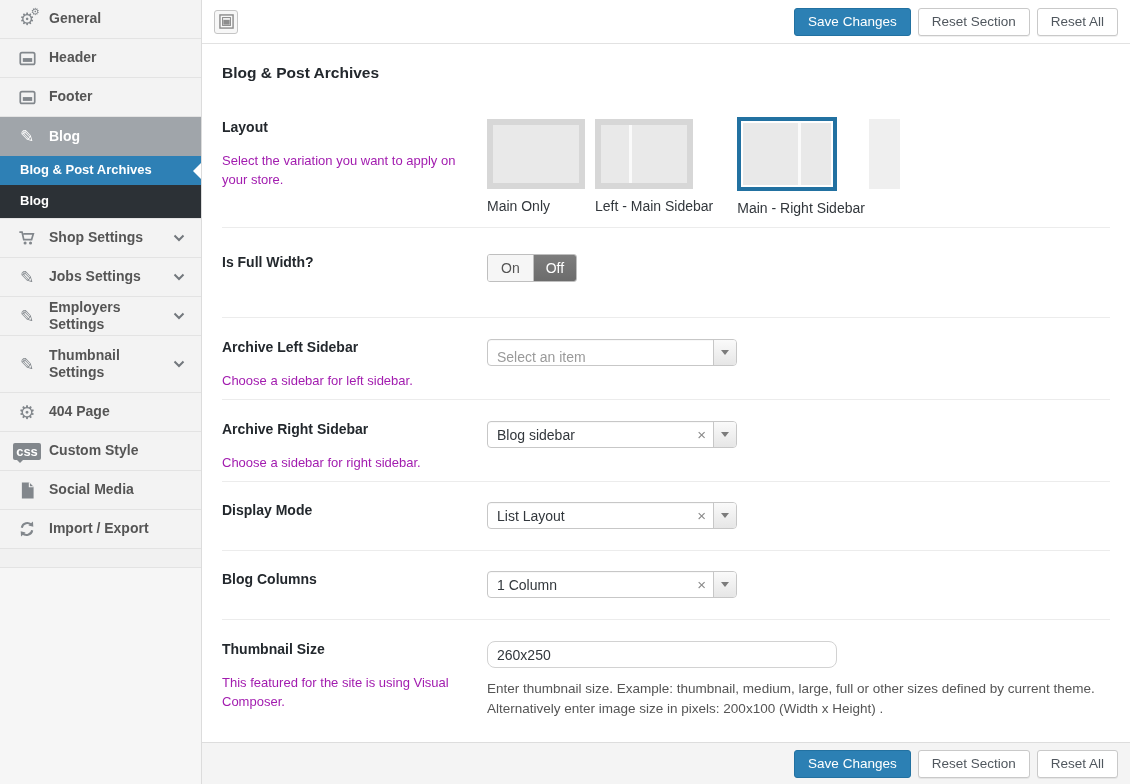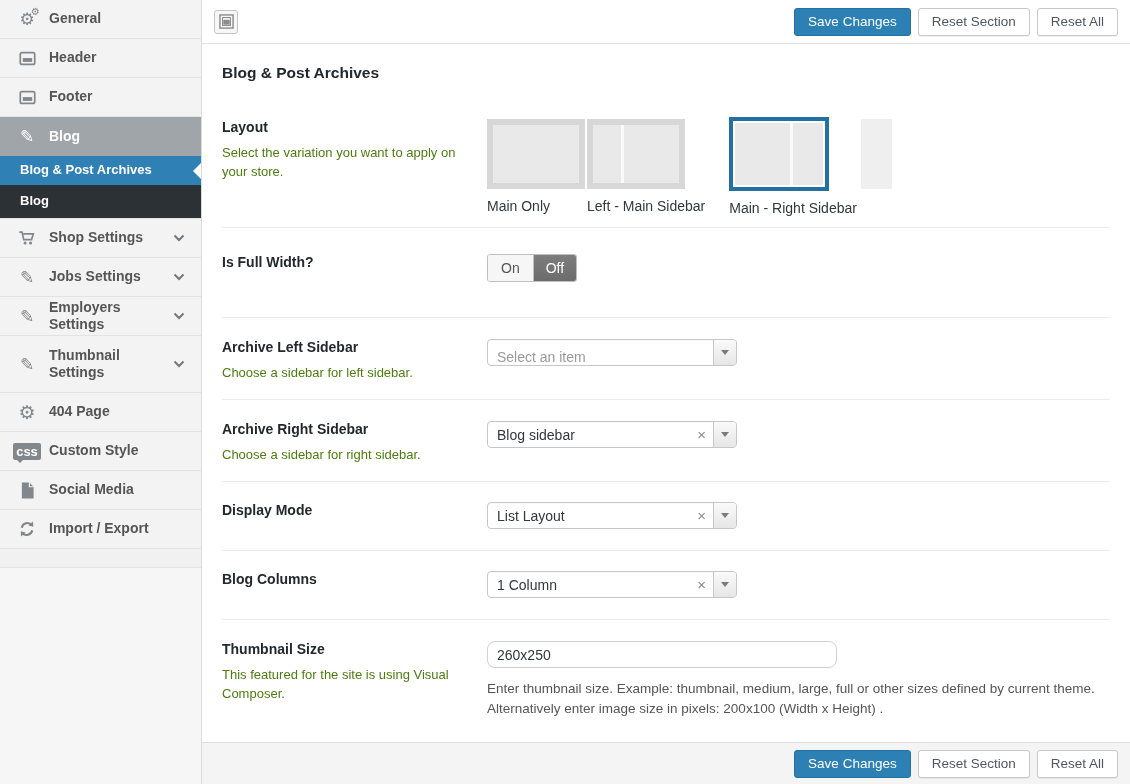--- a/index.html
+++ b/index.html
@@ -52,40 +52,40 @@
     box-shadow:0 1px 0 rgba(0,0,0,0.06); }
   .btn + .btn { margin-left:7px; }
 
   .page-head { height:50px; flex:0 0 50px; padding:20px 20px 0; }
   .page-title { font-size:15.5px; font-weight:700; color:#23282d; }
 
   .rows { padding:0 20px; flex:1; }
   .row { display:flex; border-bottom:1px solid #ececec; }
   .row-label-col { width:265px; flex:0 0 265px; padding-right:22px; }
   .row-label { font-size:14px; font-weight:700; color:#23282d; }
-  .row-desc { margin-top:9px; font-size:13px; color:#4d7c0f; line-height:1.45; }
+  .row-desc { margin-top:17px; font-size:13px; color:#a21caf; line-height:1.45; }
   .row-control-col { flex:1; }
 
   .row-layout { height:134px; padding-top:25px; }
   .row-fullwidth { height:90px; padding-top:26px; }
   .row-archleft { height:82px; padding-top:21px; }
   .row-archright { height:82px; padding-top:21px; }
   .row-display { height:69px; padding-top:20px; }
   .row-columns { height:69px; padding-top:20px; }
   .row-thumb { height:122px; padding-top:21px; border-bottom:none; }
 
   
   .layout-opts { display:flex; align-items:flex-start; }
   .layout-opt { display:flex; flex-direction:column; cursor:pointer; }
   .thumb { width:98px; height:70px; background:#d7d7d7; padding:6px; }
   .thumb-inner { width:100%; height:100%; background:#e9e9e9; position:relative; }
   .thumb .divider { position:absolute; top:0; bottom:0; width:3px; background:#fafafa; }
   .thumb.selected { background:none; border:4px solid #2271a1; padding:2px; width:100px; height:74px; margin-top:-2px; }
   .opt-label { margin-top:9px; font-size:14px; color:#32373c; white-space:nowrap; }
-  .gap6 { margin-left:2px; } .gap24 { margin-left:24px; } .gap4 { margin-left:4px; }
+  .gap6 { margin-left:10px; } .gap24 { margin-left:24px; } .gap4 { margin-left:4px; }
   .thumb-partial { width:31px; height:70px; background:#efefef; }
 
   
   .switch { display:inline-flex; border:1px solid #bfbfbf; border-radius:3px; overflow:hidden;
     font-size:14px; font-weight:400; cursor:pointer; }
   .switch .on { background:#f6f6f6; color:#555; padding:5px 13px; border-right:1px solid #bfbfbf; }
   .switch .off { background:#757575; background:linear-gradient(#7d7d7d,#6c6c6c); color:#fff; padding:5px 12px; }
 
   
   .sel { width:250px; height:27px; border:1px solid #c7c7c7; border-radius:4px; background:#fff;

